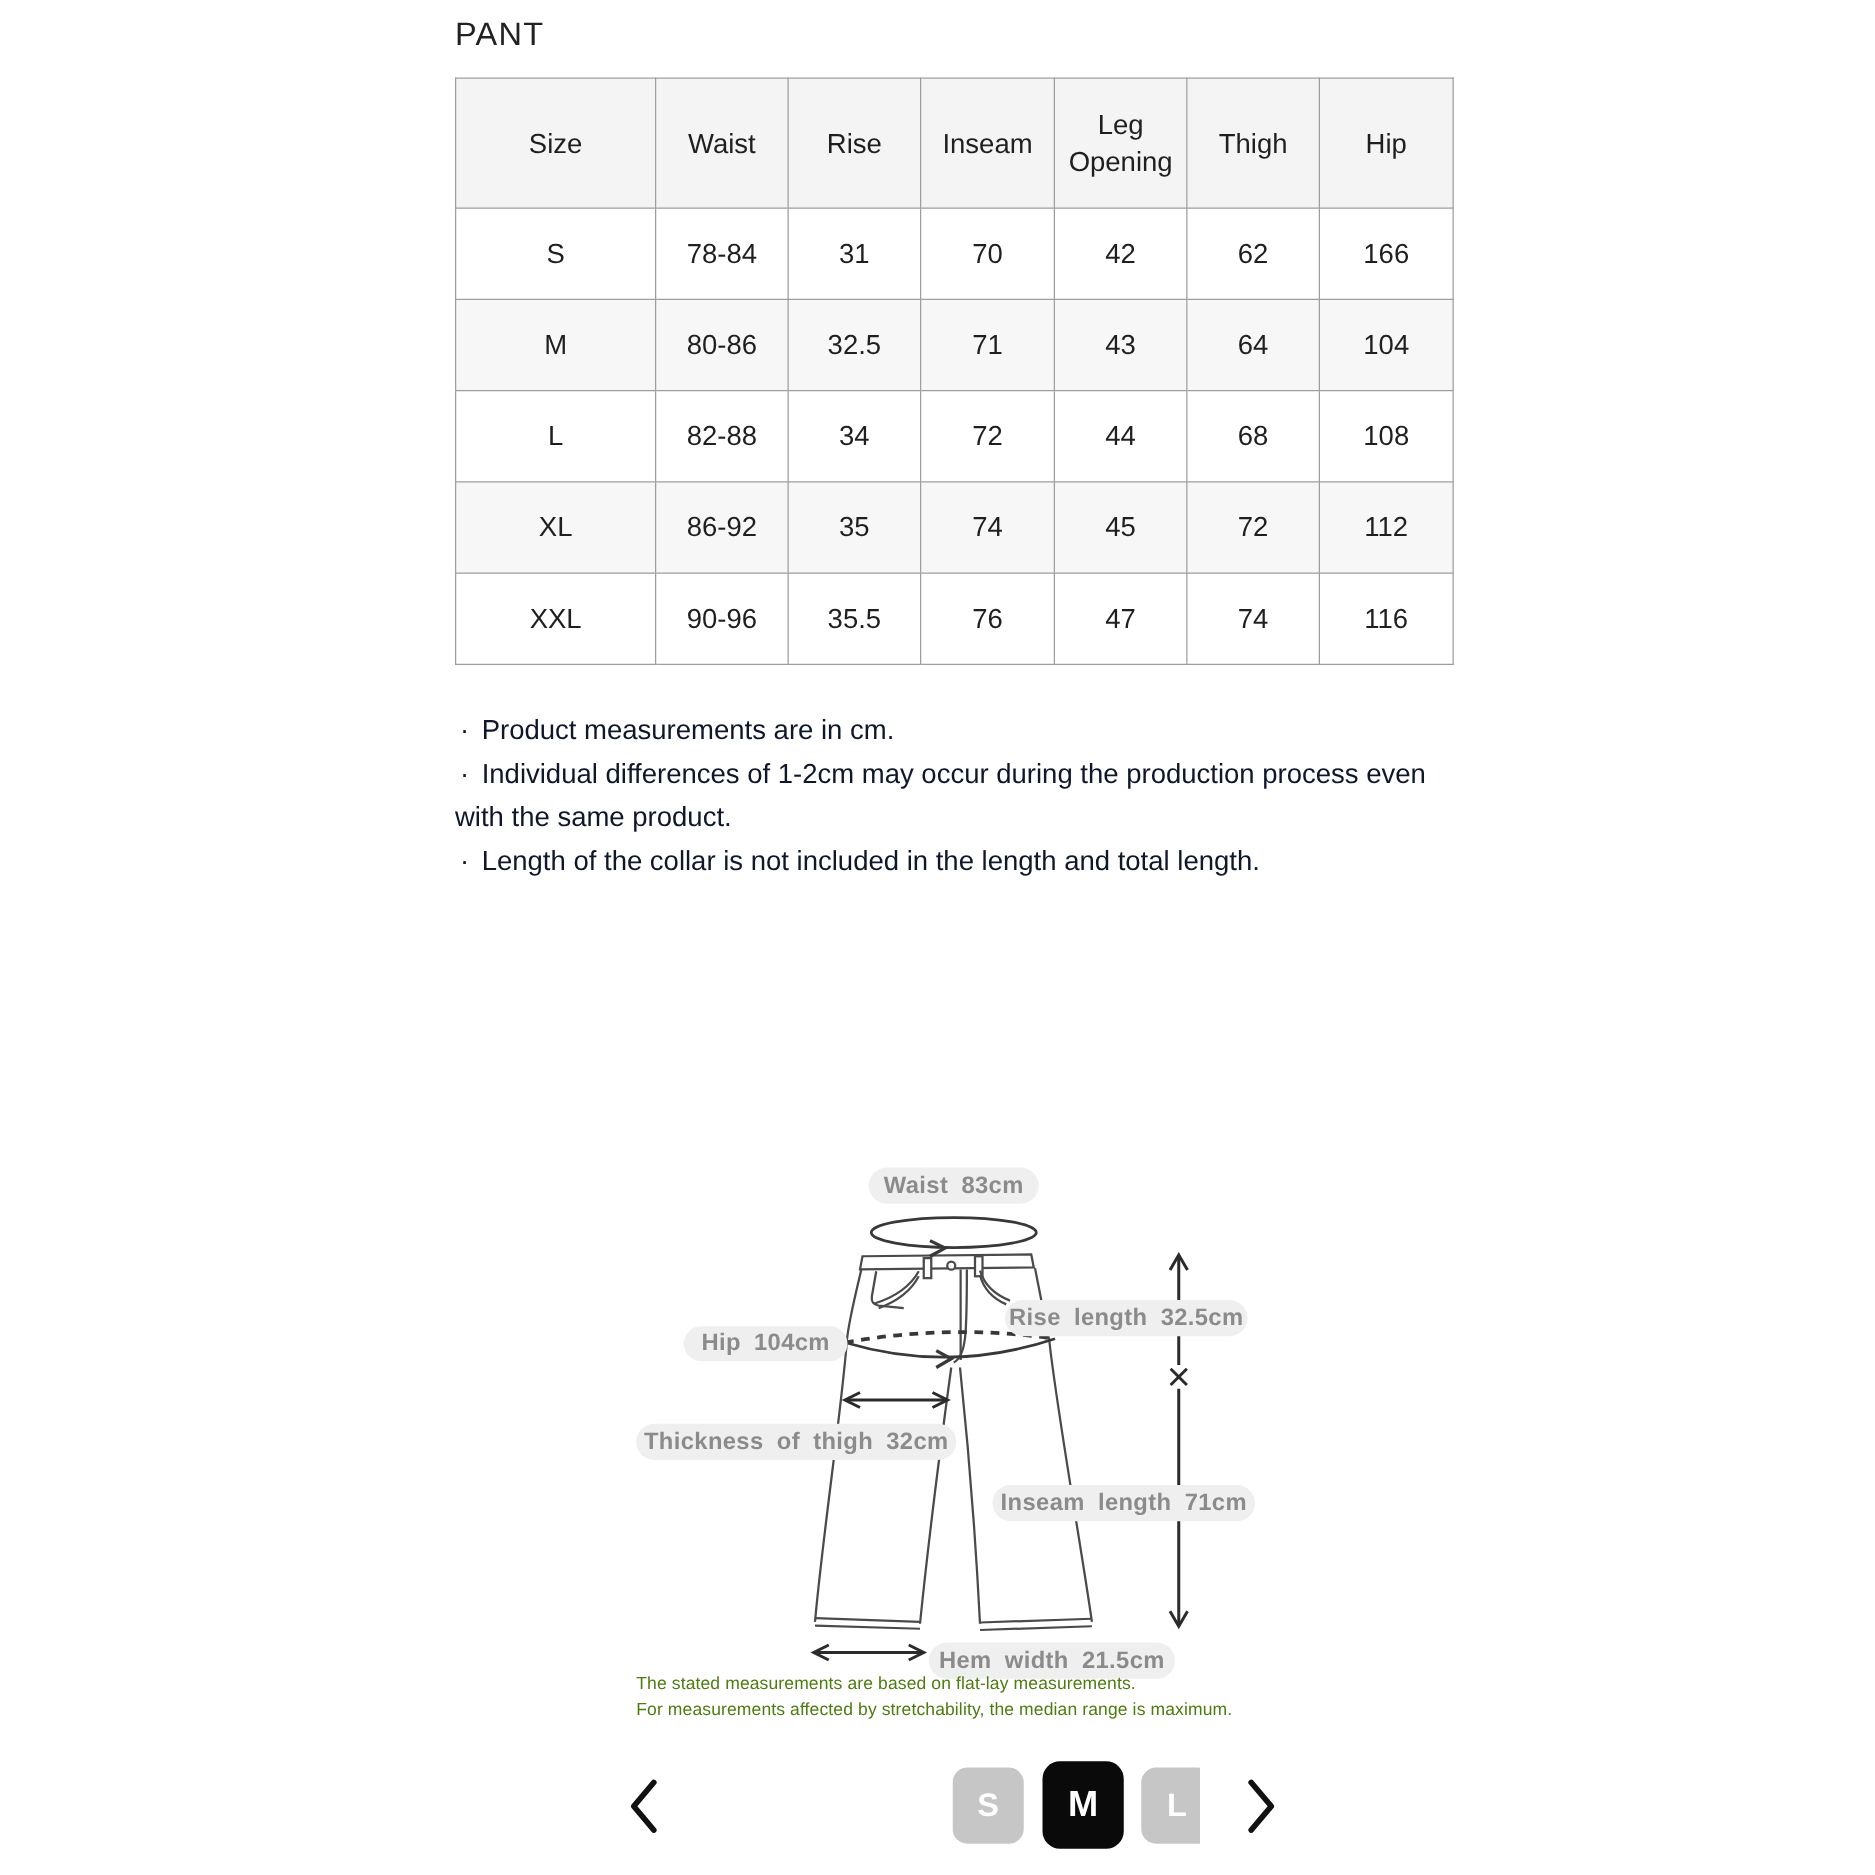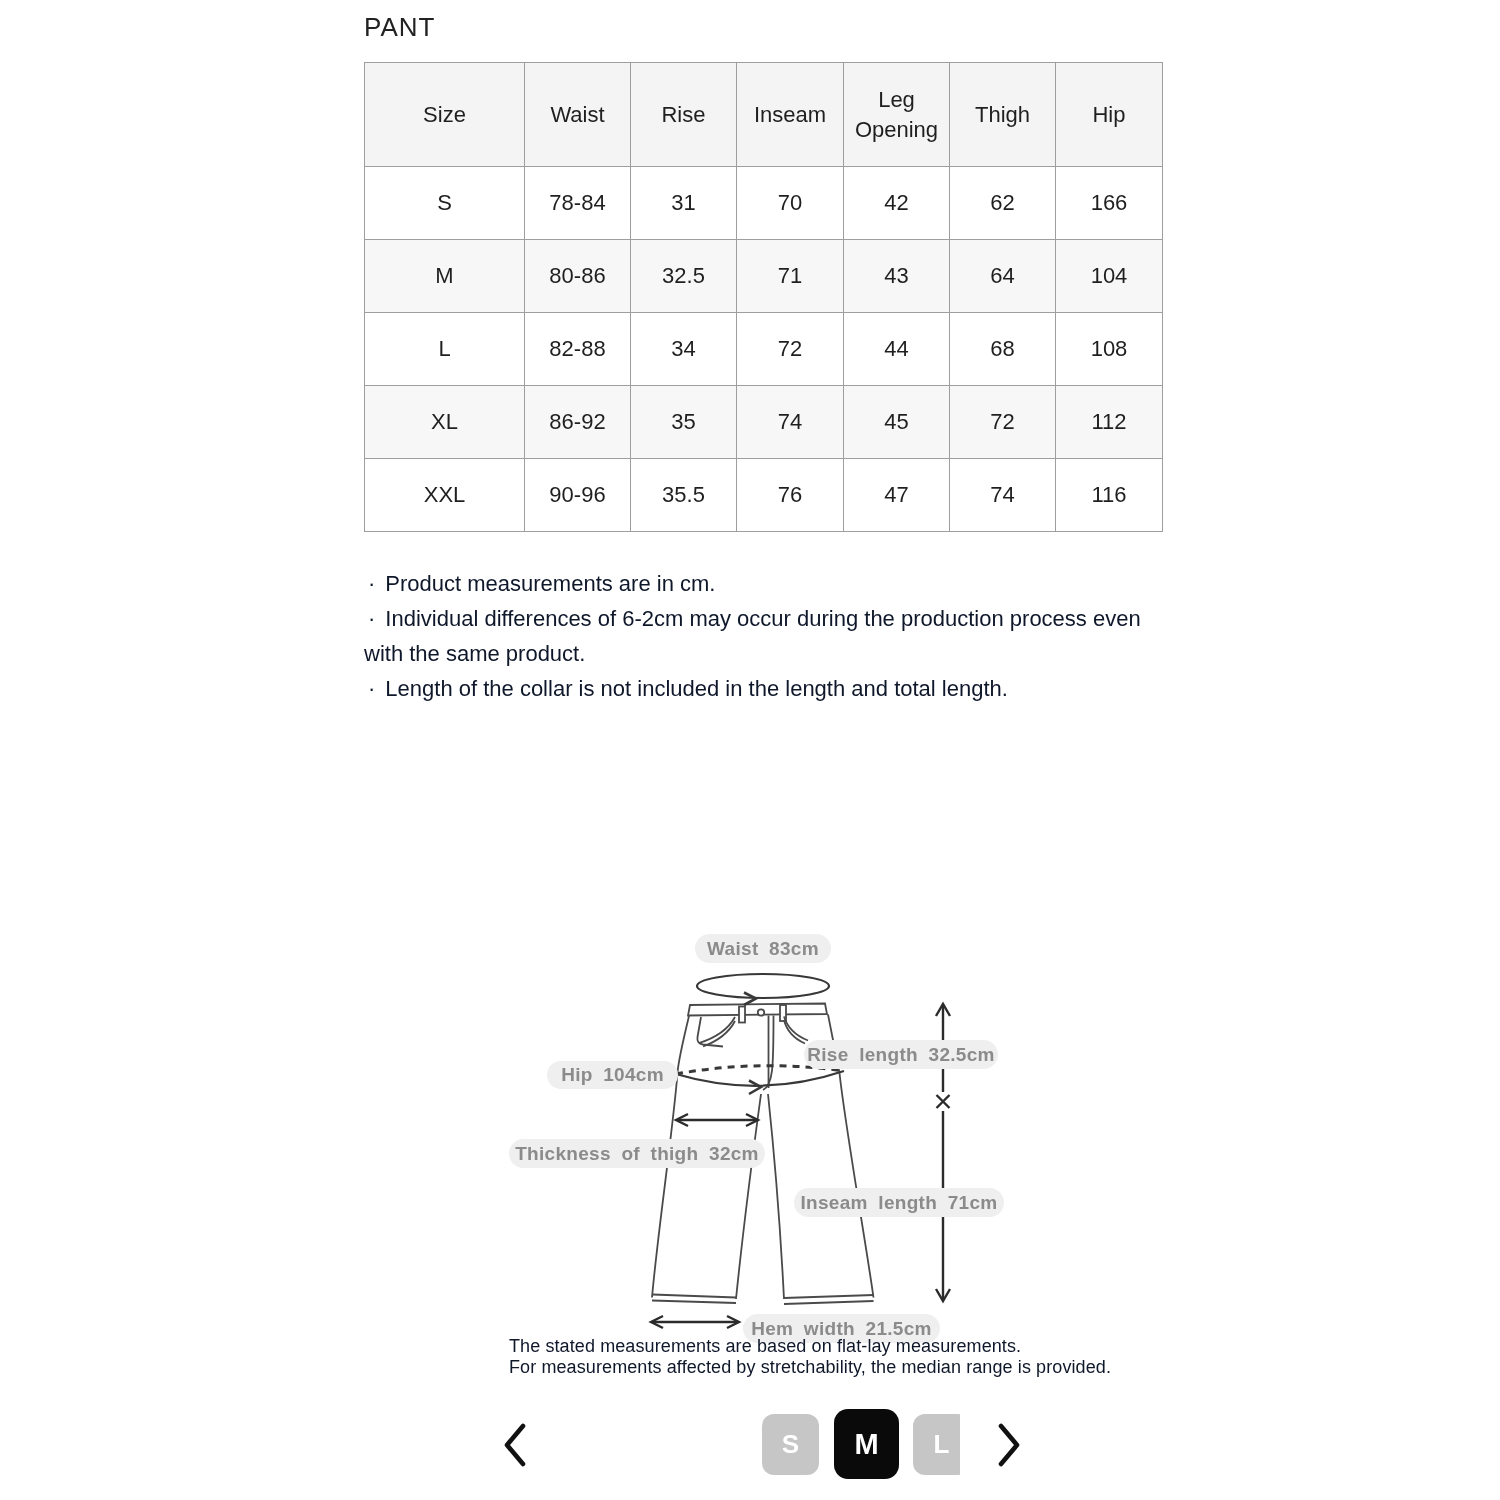--- a/index.html
+++ b/index.html
@@ -31,22 +31,22 @@
   .diagram svg.art { position:absolute; left:0; top:0; }
   .pill { position:absolute; background:var(--pill_bg,#efefef); color:var(--pill_text,#8b8b8b);
           border-radius:15px; font-size:19px; font-weight:600; text-align:center;
           letter-spacing:0.3px; word-spacing:5px; white-space:nowrap; }
   .pill-waist  { left:243px; top:14px;  width:136px; height:29px; line-height:29px; }
   .pill-rise   { left:352px; top:120px; width:194px; height:29px; line-height:29px; }
   .pill-hip    { left:95px;  top:141px; width:131px; height:28px; line-height:28px; }
   .pill-thigh  { left:57px;  top:219px; width:256px; height:29px; line-height:29px; }
   .pill-inseam { left:342px; top:268px; width:210px; height:29px; line-height:29px; }
   .pill-hem    { left:291px; top:394px; width:197px; height:29px; line-height:29px; }
-  .diagram-footnote { position:absolute; left:57px; top:416px; font-size:18px;
-          line-height:21px; color:#0f172a; letter-spacing:0.1px; white-space:nowrap; }
+  .diagram-footnote { position:absolute; left:57px; top:416px; font-size:14px;
+          line-height:21px; color:#4d7c0f; letter-spacing:0.1px; white-space:nowrap; }
 
   
   .nav-btn { position:absolute; background:none; border:none; padding:0; cursor:pointer; }
   .nav-prev { left:490px; top:1422px; width:26px; height:46px; }
   .nav-next { left:984px; top:1422px; width:26px; height:46px; }
   .size-options { position:absolute; left:750px; top:1408px; width:198px; height:72px;
                   overflow:hidden; }
   .size-btn { position:absolute; border:none; cursor:pointer; color:#fff; font-weight:bold;
               font-family:"Liberation Sans", sans-serif;
               display:flex; align-items:center; justify-content:center;
@@ -128,21 +128,21 @@
         <td>76</td>
         <td>47</td>
         <td>74</td>
         <td>116</td>
       </tr>
     </tbody>
   </table>
 
   <div class="notes">
     <p class="note"><span class="bullet">·</span><span>Product measurements are in cm.</span></p>
-    <p class="note"><span class="bullet">·</span><span>Individual differences of 6-2cm may occur during the production process even with the same product.</span></p>
+    <p class="note"><span class="bullet">·</span><span>Individual differences of 1-2cm may occur during the production process even with the same product.</span></p>
     <p class="note"><span class="bullet">·</span><span>Length of the collar is not included in the length and total length.</span></p>
   </div>
 
   <div class="diagram">
     <svg class="art" width="640" height="470" viewBox="0 0 640 470">
       <g fill="none" stroke="#4a4a4a" stroke-width="1.8">
 
         <path d="M238,85 L373,83.5 L375,94 L236,95.5 Z"></path>
         <rect x="287" y="86.5" width="6" height="16" fill="#fff"></rect>
         <rect x="328" y="85" width="6" height="16" fill="#fff"></rect>
@@ -201,21 +201,21 @@
 
     <div class="pill pill-waist">Waist 83cm</div>
     <div class="pill pill-rise">Rise length 32.5cm</div>
     <div class="pill pill-hip">Hip 104cm</div>
     <div class="pill pill-thigh">Thickness of thigh 32cm</div>
     <div class="pill pill-inseam">Inseam length 71cm</div>
     <div class="pill pill-hem">Hem width 21.5cm</div>
 
     <div class="diagram-footnote">
       <div>The stated measurements are based on flat-lay measurements.</div>
-      <div>For measurements affected by stretchability, the median range is provided.</div>
+      <div>For measurements affected by stretchability, the median range is maximum.</div>
     </div>
   </div>
 
   <button class="nav-btn nav-prev">
     <svg width="26" height="46" viewBox="0 0 26 46">
       <polyline points="21,4 5,23 21,42" fill="none" stroke="#111" stroke-width="4.6" stroke-linecap="round" stroke-linejoin="round"></polyline>
     </svg>
   </button>
 
   <div class="size-options">

